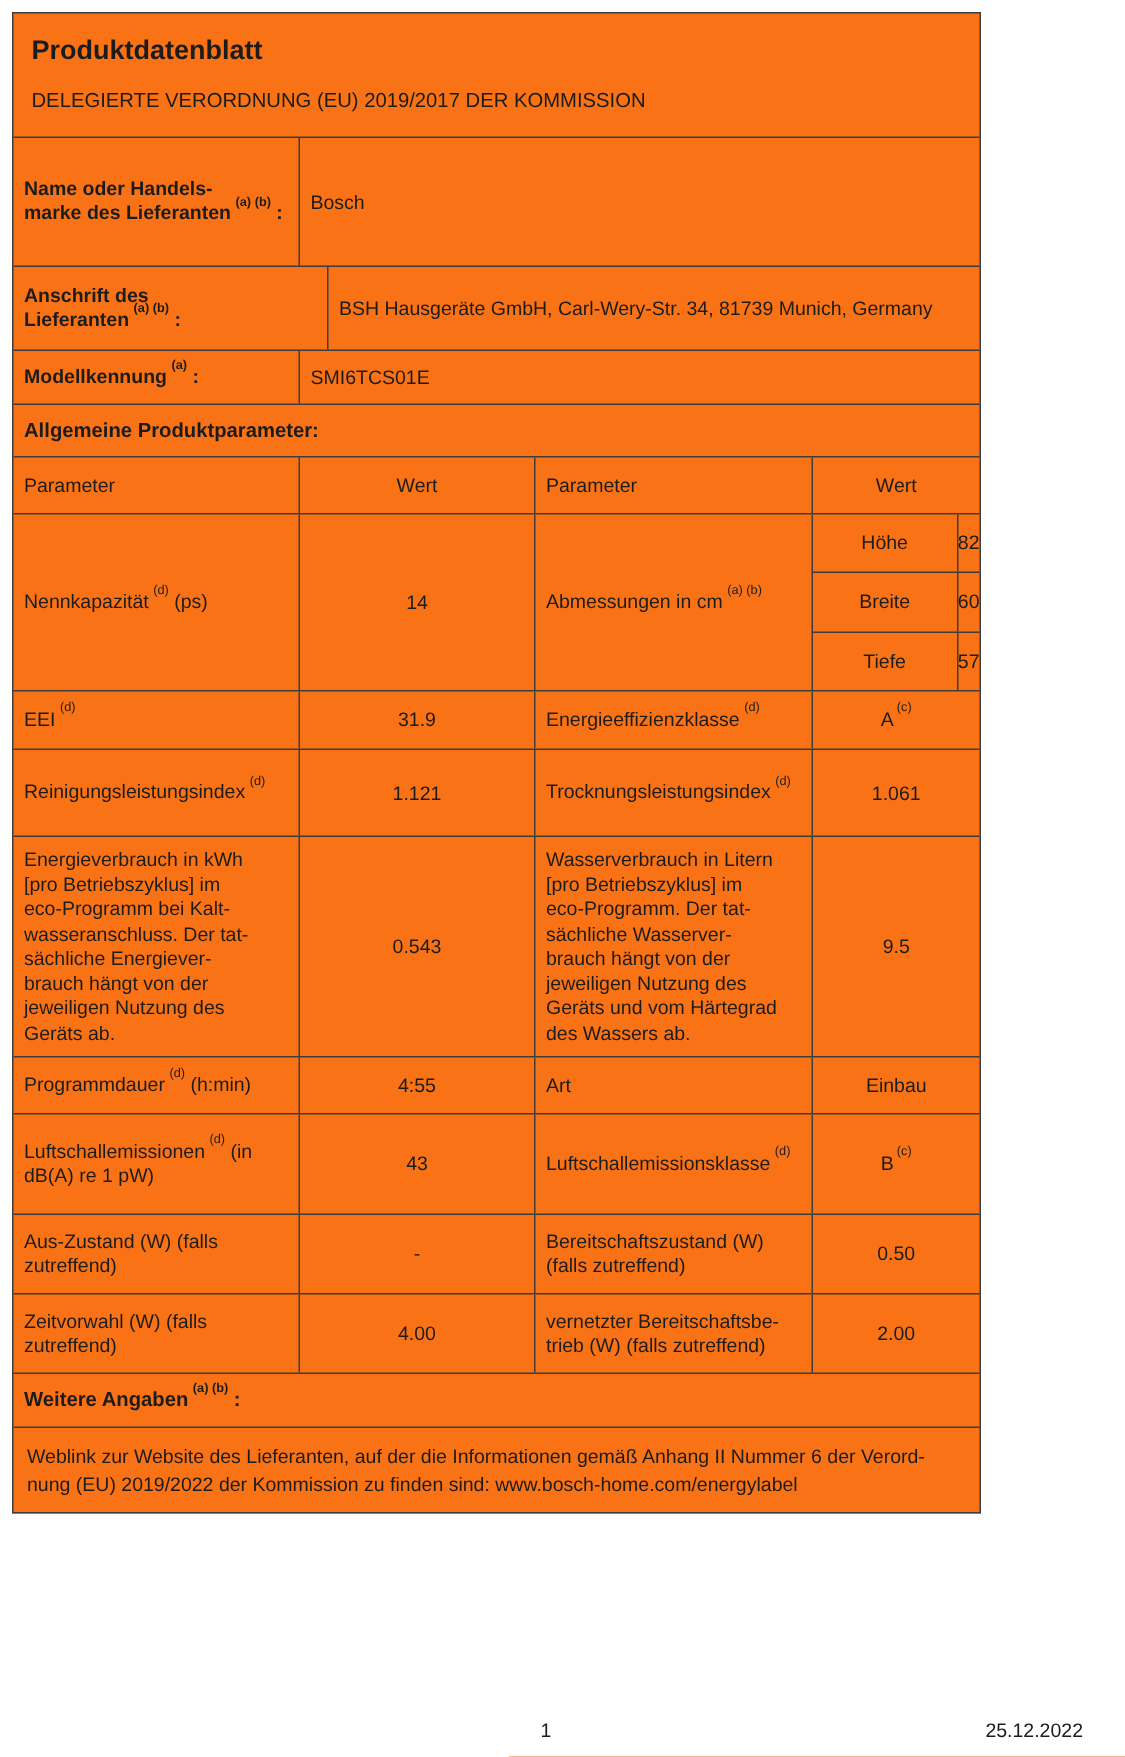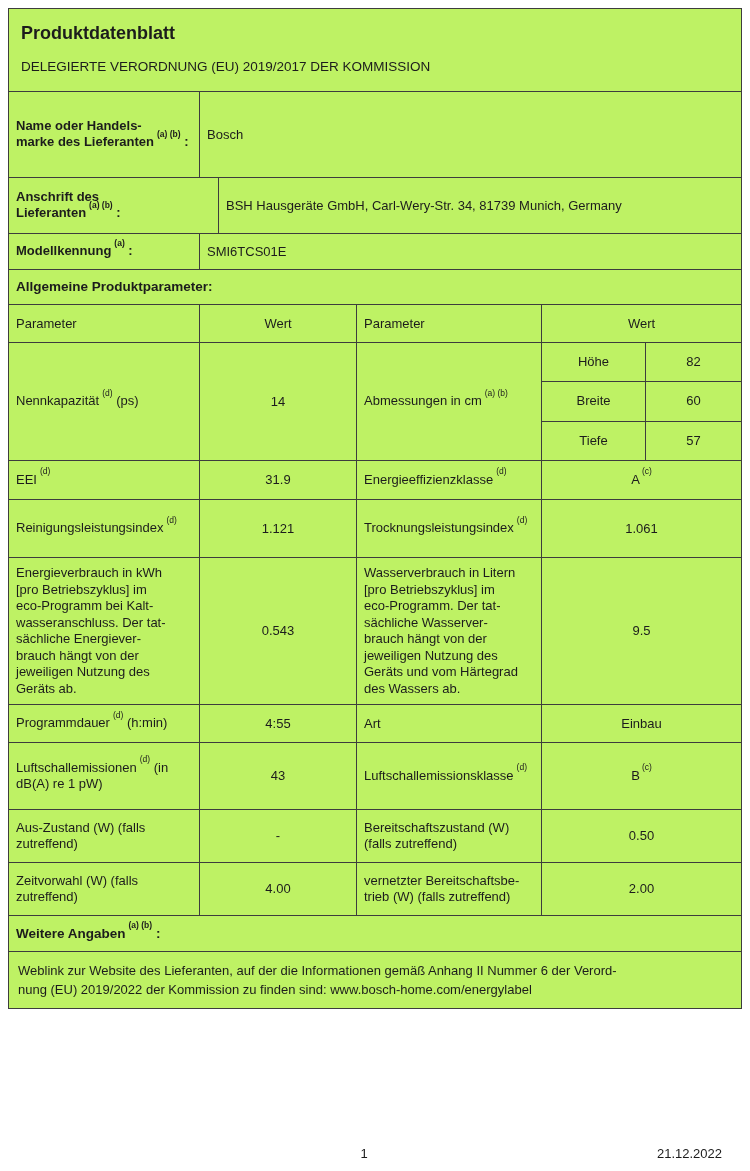--- a/index.html
+++ b/index.html
@@ -7,22 +7,22 @@
     --txt:#1c1c1c;
   }
   *{box-sizing:border-box;}
   html,body{margin:0;padding:0;}
   body{
     width:750px;height:1171px;background:#ffffff;position:relative;
     font-family:"Liberation Sans","DejaVu Sans",sans-serif;
     font-size:13px;color:var(--txt);line-height:16px;overflow:hidden;
   }
   .tbl{
-    position:absolute;left:8px;top:8px;width:734px;
-    border:1px solid var(--bc);background:#bef264;
+    position:absolute;left:8px;top:8px;width:646px;
+    border:1px solid var(--bc);background:#f97316;
   }
   .row{display:flex;border-top:1px solid var(--bc);align-items:stretch;}
   .row:first-child{border-top:none;}
   .cell{
     padding:4px 7px;display:flex;align-items:center;
     border-left:1px solid var(--bc);min-width:0;
   }
   .cell:first-child{border-left:none;}
   .c1{width:190px;}
   .c2{width:157px;}
@@ -291,14 +291,14 @@
     <div class="cell cfill">
       <span class="pre">Weblink zur Website des Lieferanten, auf der die Informationen gemäß Anhang II Nummer 6 der Verord-
 nung (EU) 2019/2022 der Kommission zu finden sind: www.bosch-home.com/energylabel</span>
     </div>
   </div>
 
 </div>
 
 <div class="footer">
   <span class="page-num">1</span>
-  <span class="footer-date">21.12.2022</span>
+  <span class="footer-date">25.12.2022</span>
 </div>
 
 </body></html>

